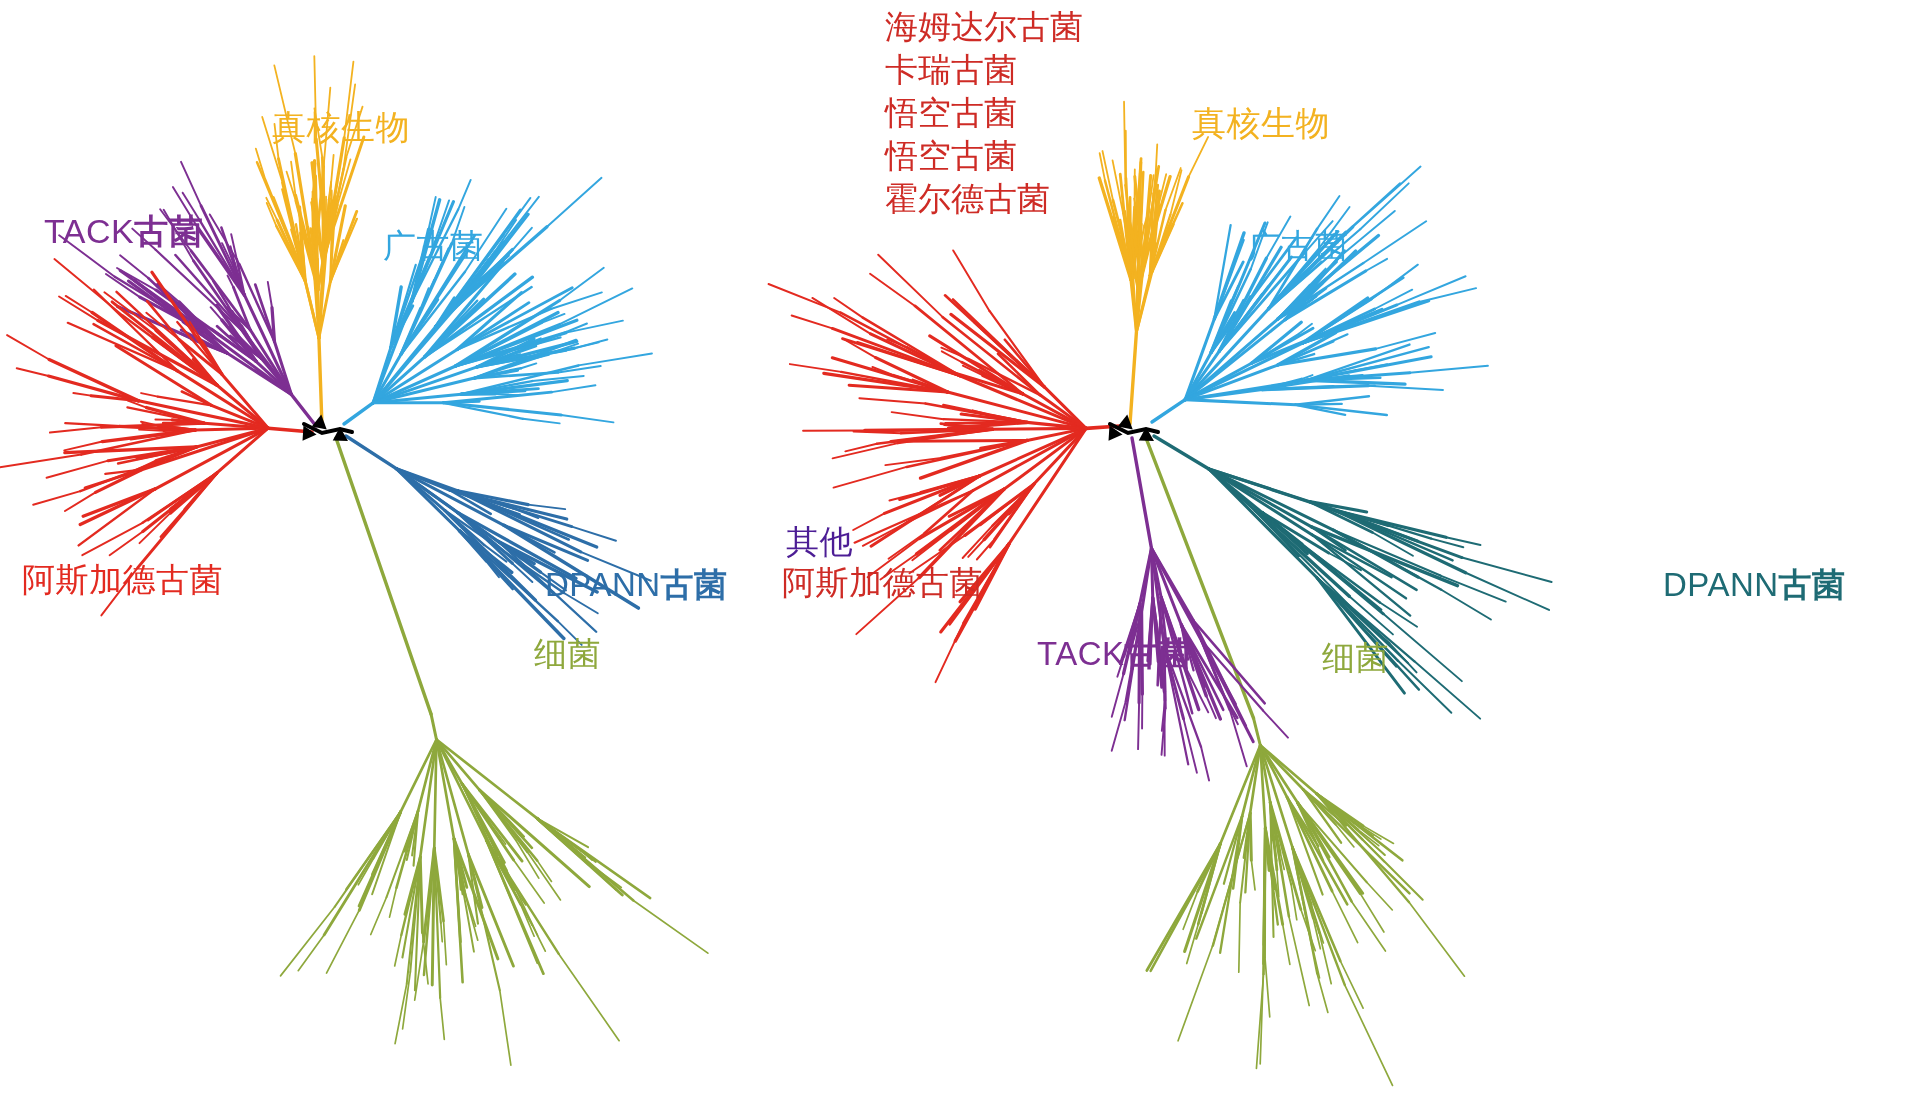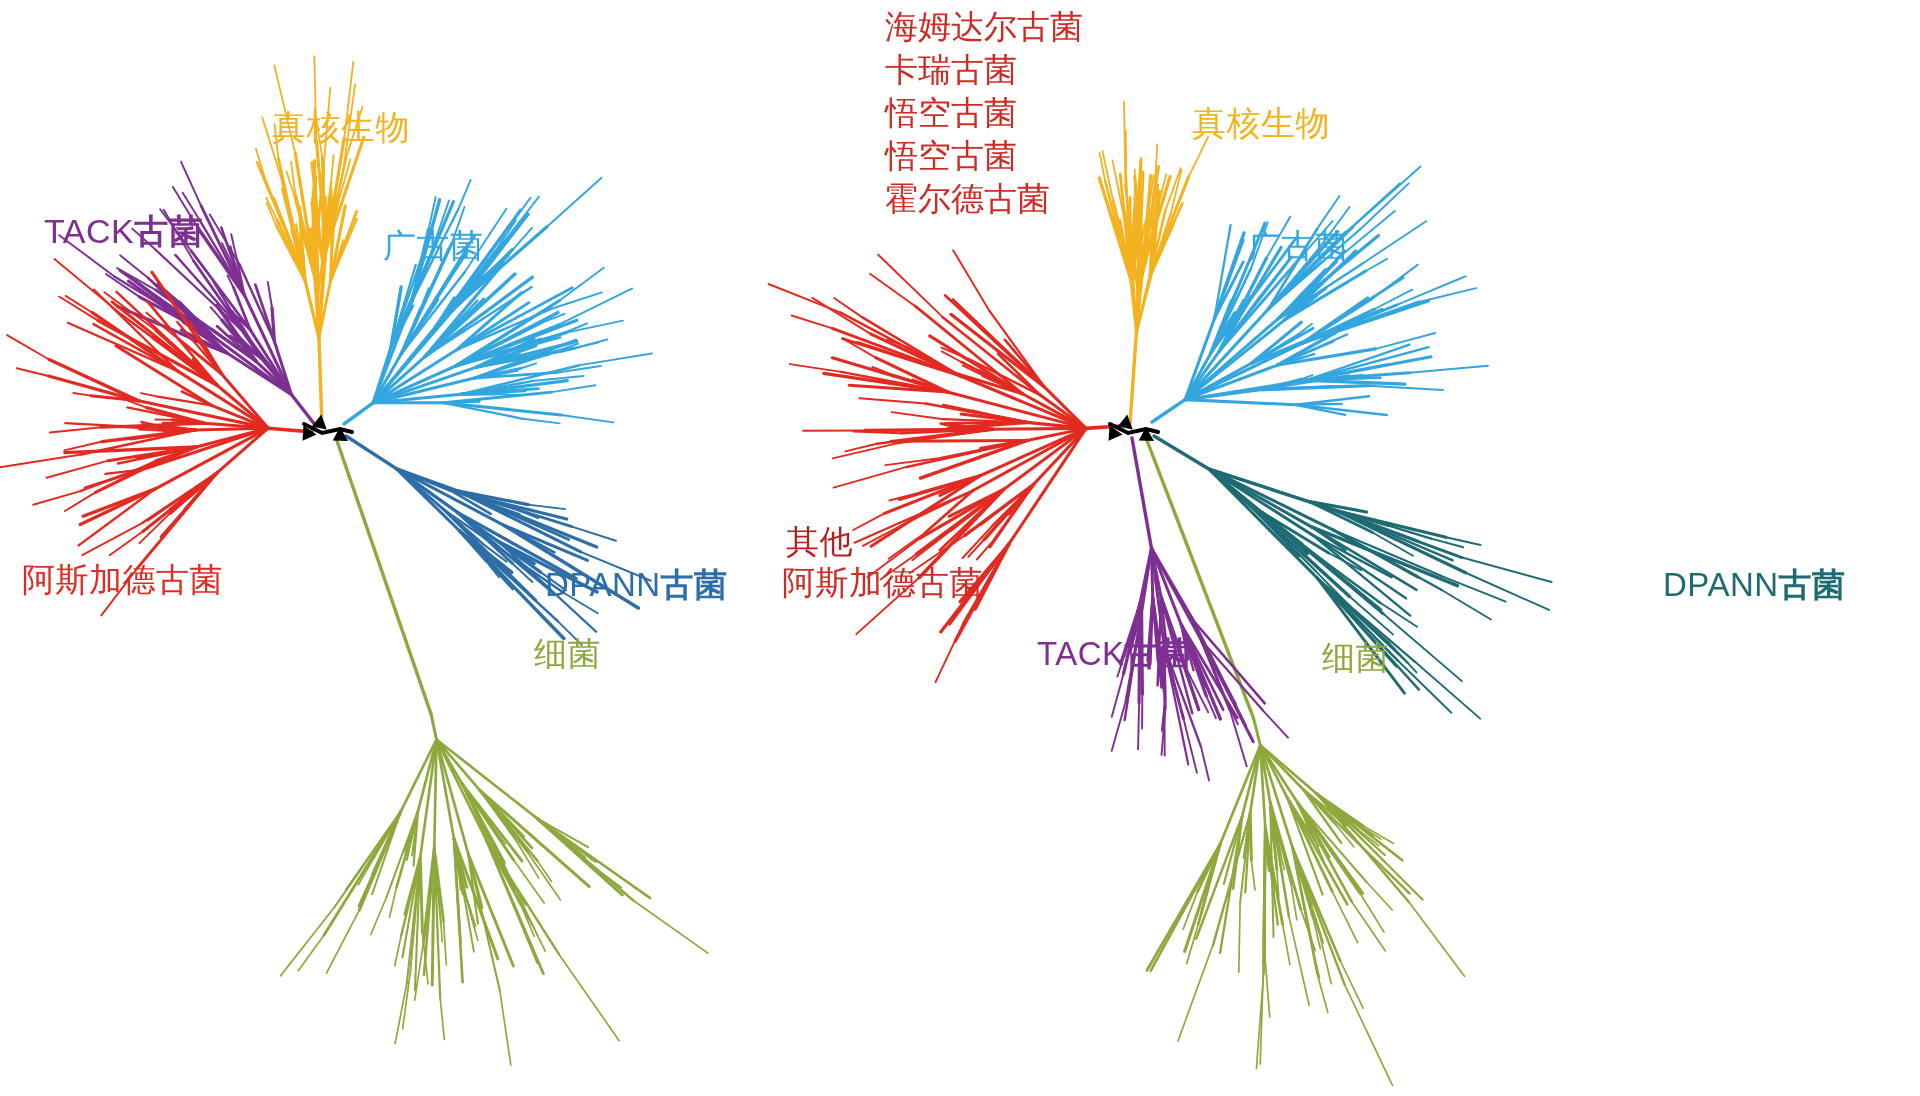--- a/index.html
+++ b/index.html
@@ -1162,21 +1162,21 @@
       <div>卡瑞古菌</div>
       <div>悟空古菌</div>
       <div>悟空古菌</div>
       <div>霍尔德古菌</div>
     </div>
 
   <div class="lbl lbl-cn" style="left:1192px;top:104px;font-size:34px;color:#F3B220;">真核生物</div>
 
   <div class="lbl lbl-cn" style="left:1248px;top:228px;font-size:33px;color:#33A6DF;">广古菌</div>
 
-  <div class="lbl lbl-cn" style="left:786px;top:524px;font-size:33px;color:#b91c1c;">其他</div>
+  <div class="lbl lbl-cn" style="left:786px;top:524px;font-size:33px;color:#4c1d95;">其他</div>
 
   <div class="lbl lbl-cn" style="left:782px;top:565px;font-size:33px;color:#CE2B25;">阿斯加德古菌</div>
 
   <div class="lbl lbl-mix" style="left:1663px;top:567px;font-size:33px;color:#1E6B74;"><span>DPANN</span><span class="cn">古菌</span></div>
 
   <div class="lbl lbl-cn" style="left:1322px;top:640px;font-size:33px;color:#8EA83C;">细菌</div>
 
   <div class="lbl lbl-mix" style="left:1037px;top:636px;font-size:33px;color:#7D2F92;"><span>TACK</span><span class="cn">古菌</span></div>
 
 </div>

